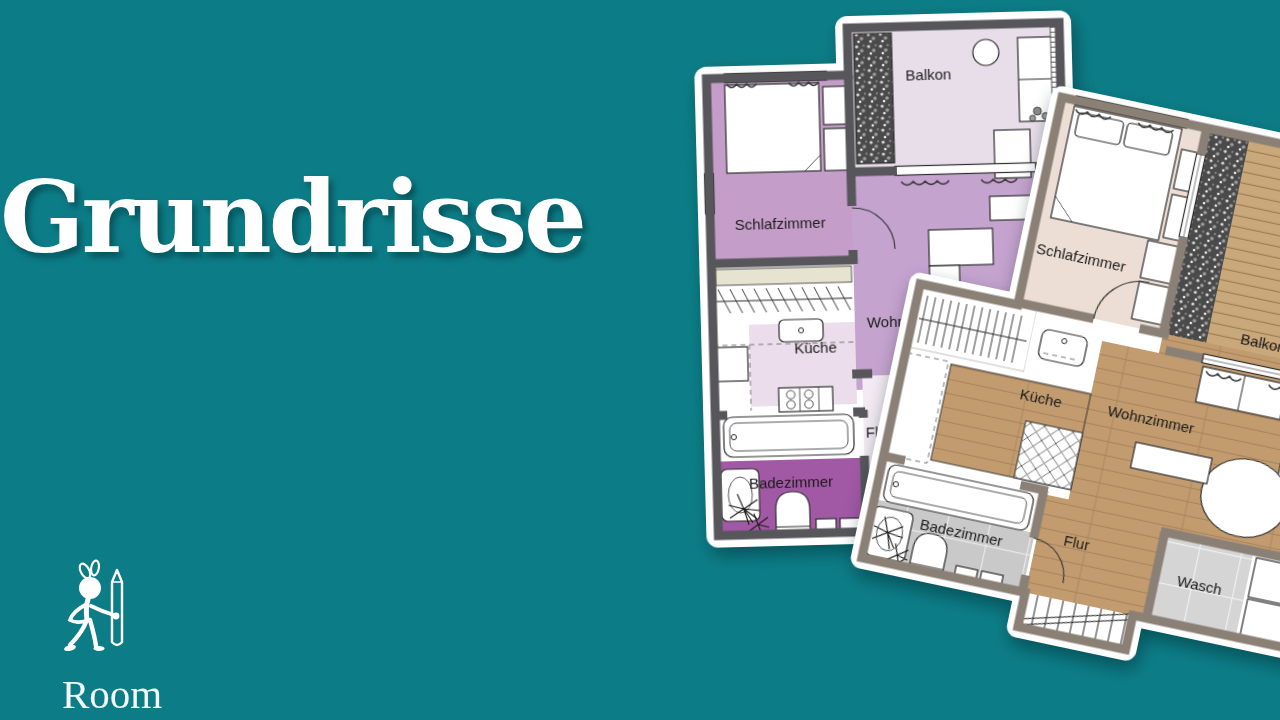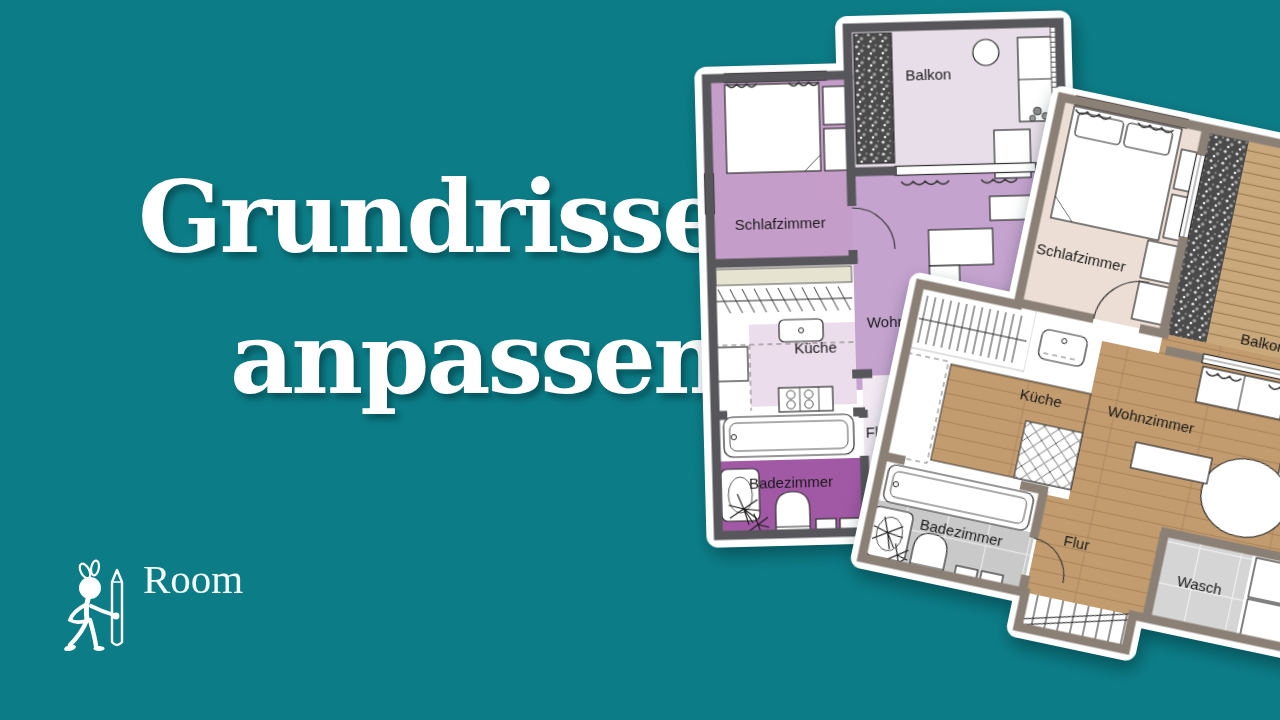--- a/index.html
+++ b/index.html
@@ -1,26 +1,26 @@
 <!DOCTYPE html>
 <html><head>
 <meta charset="utf-8">
 <style>
   html,body{margin:0;padding:0;background:#06333a;}
   .stage{position:relative;width:1280px;height:720px;background:#0C7D87;overflow:hidden;
          font-family:"Liberation Sans",sans-serif;}
   
-  .headline{position:absolute;left:0;top:168px;width:700px;text-align:right;
+  .headline{position:absolute;left:0;top:168px;width:700px;text-align:left;
             color:#ffffff;font-family:"DejaVu Serif","Liberation Serif",serif;
             font-weight:bold;font-size:99px;letter-spacing:-3px;line-height:1.0;
-            text-shadow:4px 5px 6px rgba(0,42,48,0.50);padding-left:22px;}
+            text-shadow:4px 5px 6px rgba(0,42,48,0.50);}
   .headline .line2{margin-top:42px;}
   .headline div{white-space:nowrap;}
   
-  .logo{position:absolute;left:62px;top:558px;display:flex;gap:15px;align-items:flex-start;}
+  .logo{position:absolute;left:62px;top:558px;display:flex;gap:15px;align-items:flex-start;flex-direction:column;}
   .logo-text{color:#F4F9F9;font-family:"Liberation Serif",serif;font-size:41px;line-height:1.06;}
   
   .plan{position:absolute;filter:drop-shadow(4px 8px 9px rgba(0,30,36,0.45));}
   .plan svg{overflow:visible;display:block;}
   .plan-a{left:697px;top:24px;width:372px;height:522px;transform:rotate(-1.5deg);transform-origin:0 0;}
   .plan-b{left:958px;top:67px;width:480px;height:545px;transform:rotate(12deg);transform-origin:0 0;}
   .plan text{font-family:"Liberation Sans",sans-serif;font-size:15px;fill:#1b1b1b;}
   .furn{fill:#ffffff;stroke:#2e2e2e;stroke-width:1.2;}
   .thin{fill:none;stroke:#2e2e2e;stroke-width:0.8;}
   .dash{fill:none;stroke:#7a7a7a;stroke-width:1;stroke-dasharray:5 4;}
@@ -30,21 +30,20 @@
   .wallB{fill:none;stroke:#8B8076;stroke-width:9;}
   .plant{stroke:#1c1c1c;stroke-width:1.1;fill:none;}
 </style>
 </head>
 <body>
 
 <div class="stage">
 
   <h1 class="headline" style="margin:0;">
     <div class="line1">Grundrisse</div>
-    <div class="line2">anpassen</div>
   </h1>
 
   <div class="plan plan-a">
     <svg width="372" height="522" viewBox="0 0 372 522">
       <defs>
         <pattern id="aGravel" width="12" height="12" patternUnits="userSpaceOnUse">
           <rect width="12" height="12" fill="#4A4A4A"></rect>
           <circle cx="3" cy="3" r="1.6" fill="#D8D8D8"></circle>
             <circle cx="8" cy="7" r="1.8" fill="#9E9E9E"></circle>
           <circle cx="5" cy="10" r="1.3" fill="#EFEFEF"></circle>

